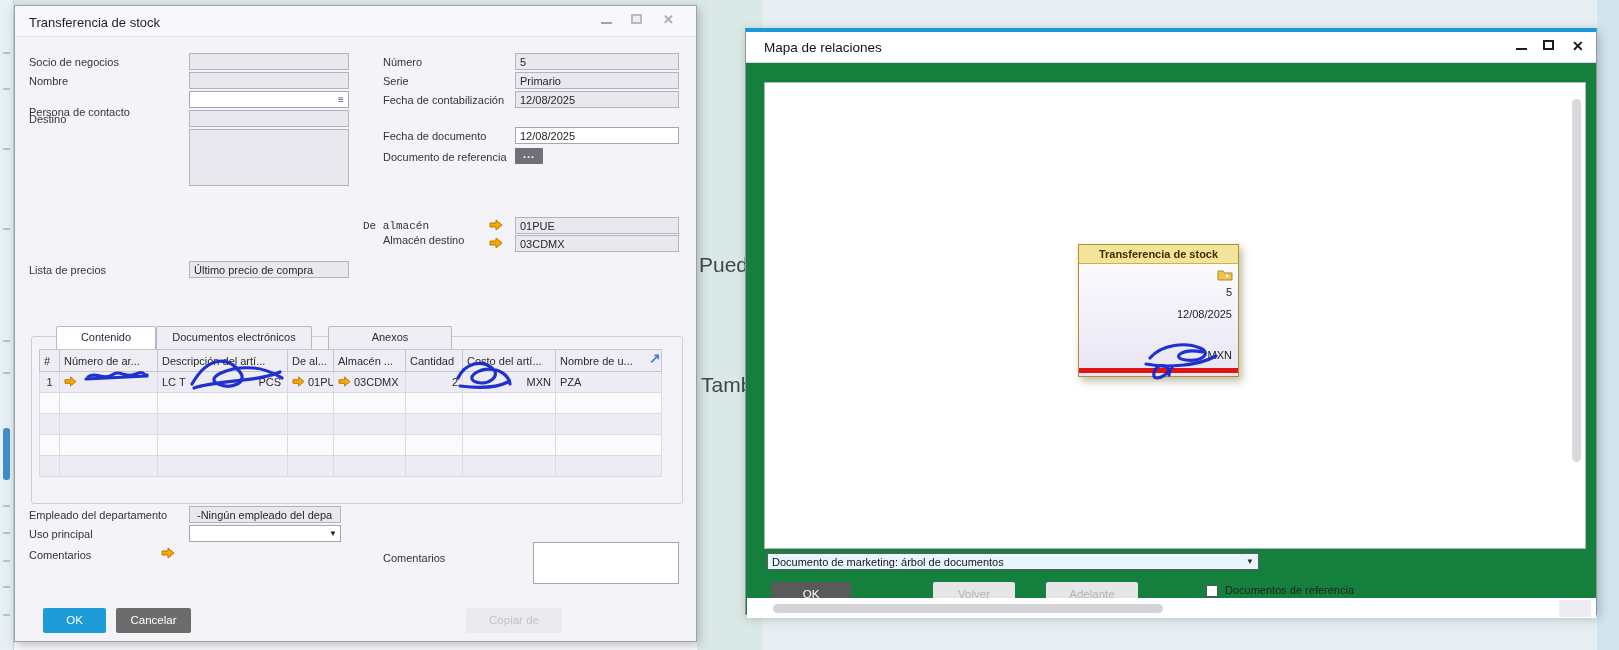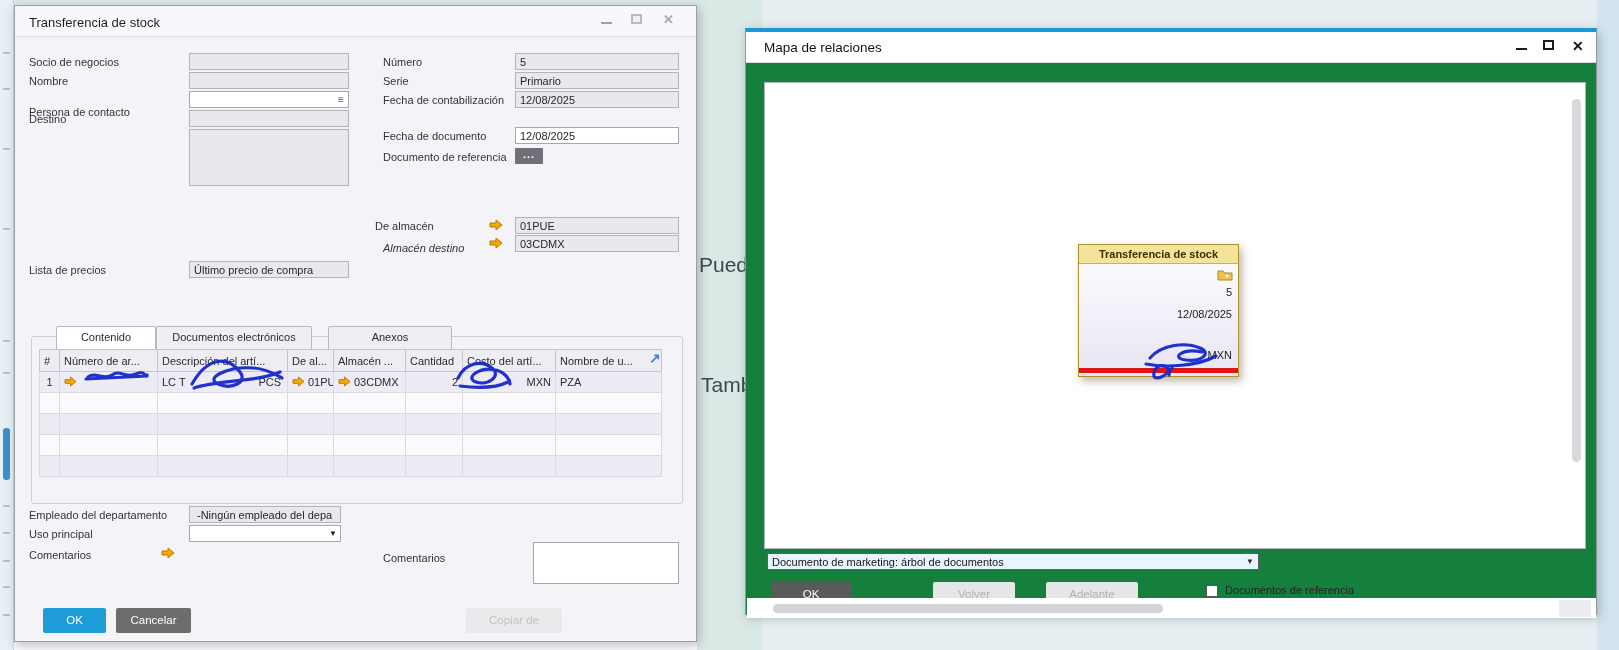--- a/index.html
+++ b/index.html
@@ -165,26 +165,26 @@
   <span class="fld" style="left:500px; top:47px; width:164px;">5</span>
   <span class="lbl" style="left:368px; top:69px;">Serie</span>
   <span class="fld" style="left:500px; top:66px; width:164px;">Primario</span>
   <span class="lbl" style="left:368px; top:88px;">Fecha de contabilización</span>
   <span class="fld" style="left:500px; top:85px; width:164px;">12/08/2025</span>
   <span class="lbl" style="left:368px; top:124px;">Fecha de documento</span>
   <span class="fld white" style="left:500px; top:121px; width:164px;">12/08/2025</span>
   <span class="lbl" style="left:368px; top:145px; width:130px; overflow:hidden;">Documento de referencia</span>
   <span class="mini-btn" style="left:500px; top:142px;"><span>...</span></span>
 
-  <span class="lbl" style="left:360px; top:214px;">De almacén</span>
+  <span class="lbl" style="left:348px; top:214px;font-family:Liberation Mono, monospace;">De almacén</span>
   <svg class="link-arrow" style="left:474px; top:213px;" viewBox="0 0 14 12">
       <path d="M1 4 h6 V1 l6 5 -6 5 V8 H1 z" fill="#f7a800" stroke="#b87800" stroke-width="1"></path>
     </svg>
   <span class="fld" style="left:500px; top:211px; width:164px;">01PUE</span>
-  <span class="lbl" style="left:368px; top:236px;font-style:italic;">Almacén destino</span>
+  <span class="lbl" style="left:368px; top:228px;">Almacén destino</span>
   <svg class="link-arrow" style="left:474px; top:231px;" viewBox="0 0 14 12">
       <path d="M1 4 h6 V1 l6 5 -6 5 V8 H1 z" fill="#f7a800" stroke="#b87800" stroke-width="1"></path>
     </svg>
   <span class="fld" style="left:500px; top:229px; width:164px;">03CDMX</span>
 
   <span class="lbl" style="left:14px; top:258px;">Lista de precios</span>
   <span class="fld" style="left:174px; top:255px; width:160px;">Último precio de compra</span>
 
   <div class="abs" id="lw-groupbox"></div>
   <div class="tab active" style="left:41px; width:100px;">Contenido</div>

